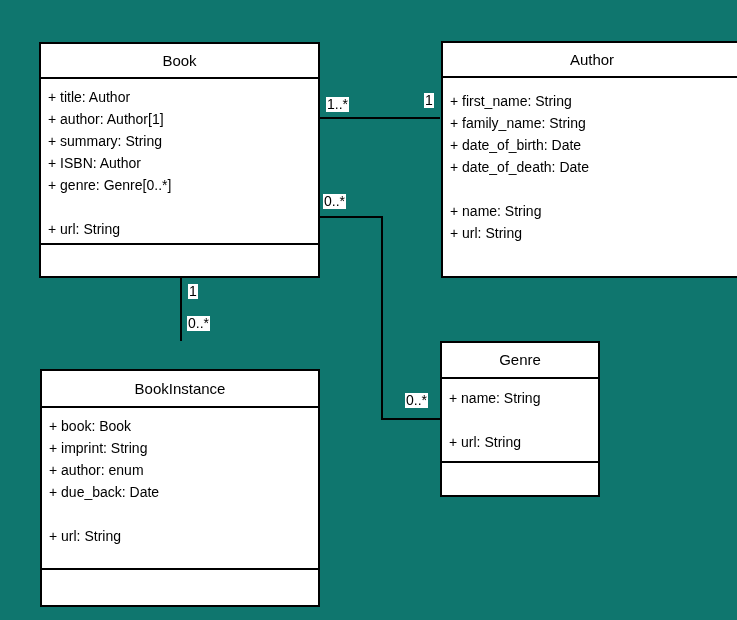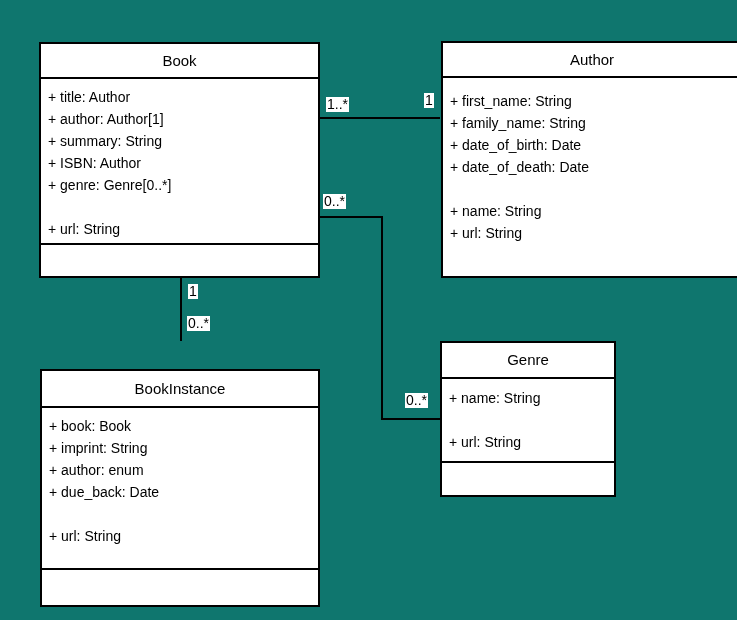--- a/index.html
+++ b/index.html
@@ -49,21 +49,21 @@
     border-top: 2px solid #000000;
   }
   
   .box-book         { left: 39px;  top: 42px;  width: 281px; height: 236px; }
   .box-book .uml-empty { height: 31px; }
   .box-author       { left: 441px; top: 41px;  width: 302px; height: 237px; }
   .box-author .uml-attrs { padding-top: 12px; }
   .box-bookinstance { left: 40px;  top: 341px; width: 280px; height: 238px; margin-top: 28px; }
   .box-bookinstance .uml-header { height: 35px; line-height: 35px; }
   .box-bookinstance .uml-empty { height: 35px; }
-  .box-genre        { left: 440px; top: 341px; width: 176px; height: 156px; }
+  .box-genre        { left: 440px; top: 341px; width: 160px; height: 156px; }
   .box-genre .uml-header { height: 34px; line-height: 34px; }
   .box-genre .uml-attrs { padding-top: 8px; }
   .box-genre .uml-empty { height: 32px; }
   
   .edge {
     position: absolute;
     background: #000000;
   }
   .edge-book-author        { left: 320px; top: 117px; width: 120px; height: 2px; }
   .edge-book-bookinstance  { left: 180px; top: 278px; width: 2px;   height: 63px; }

